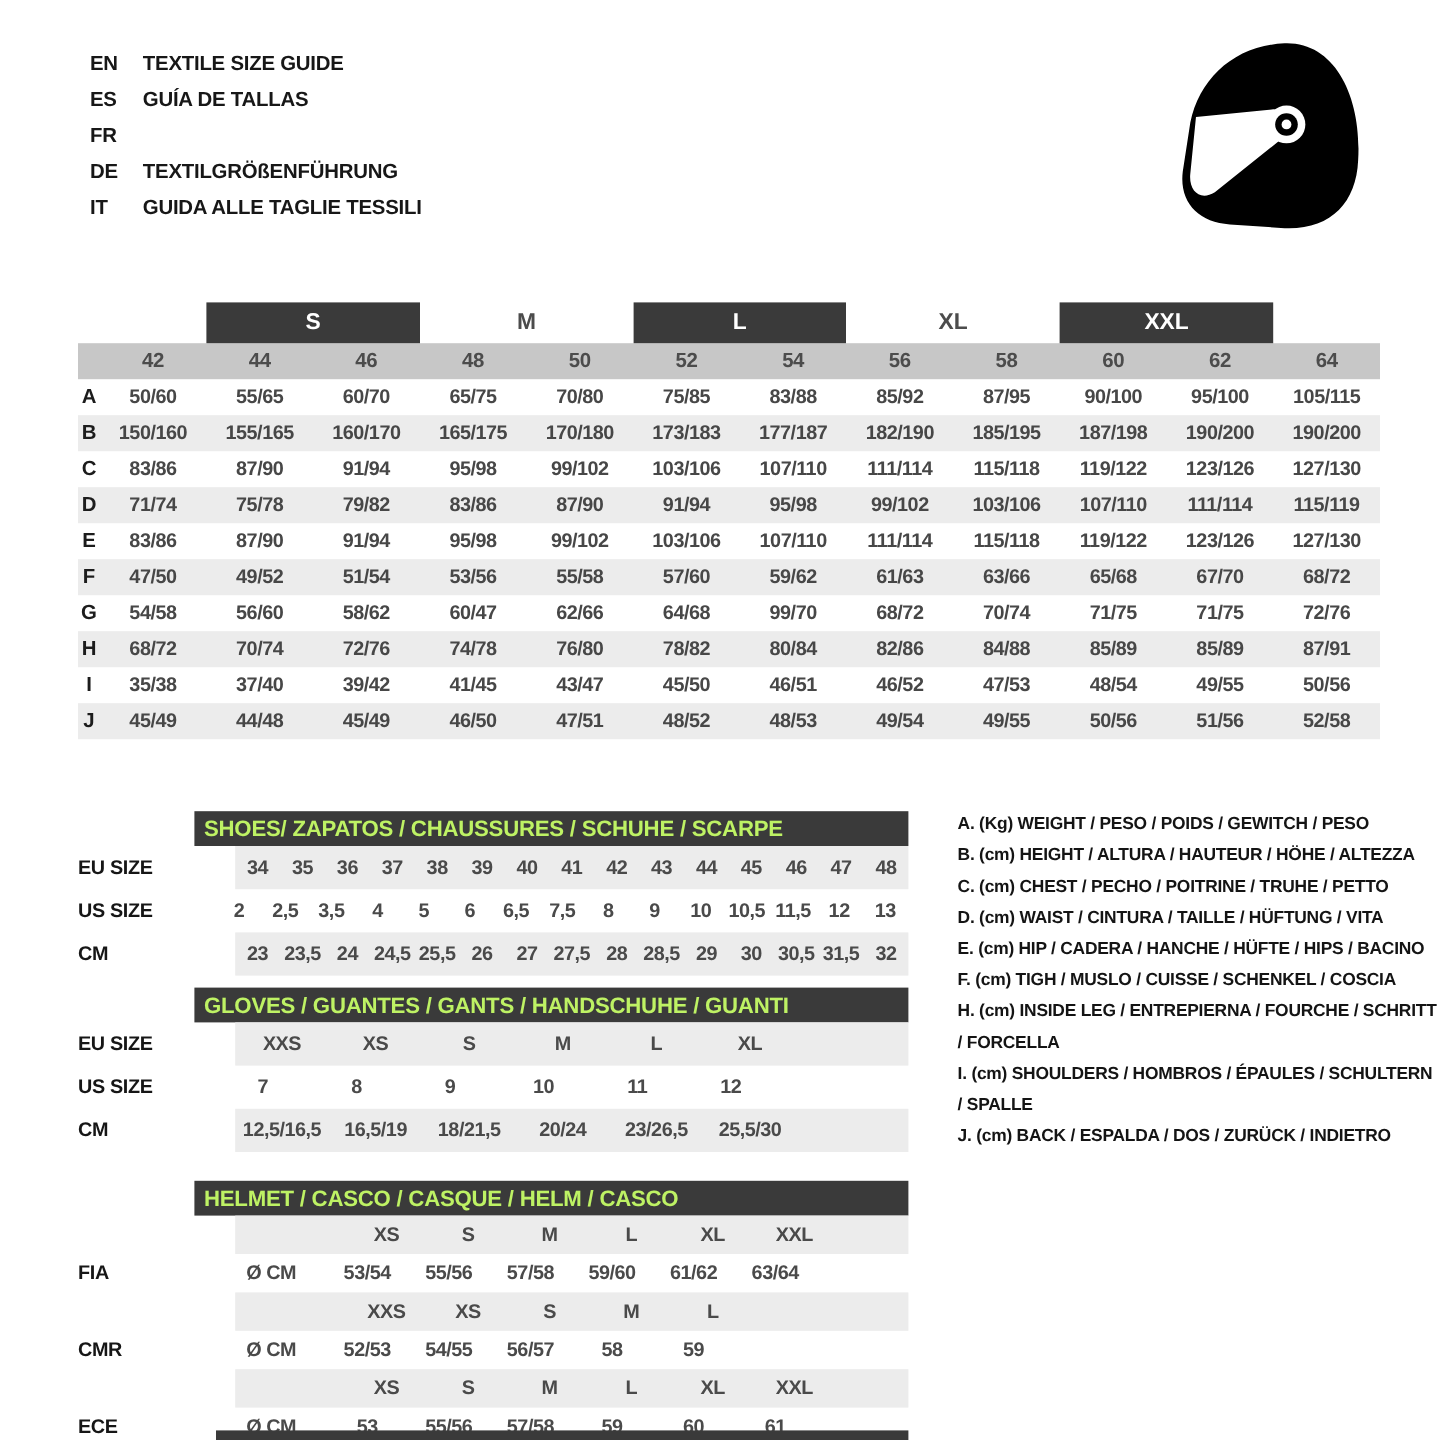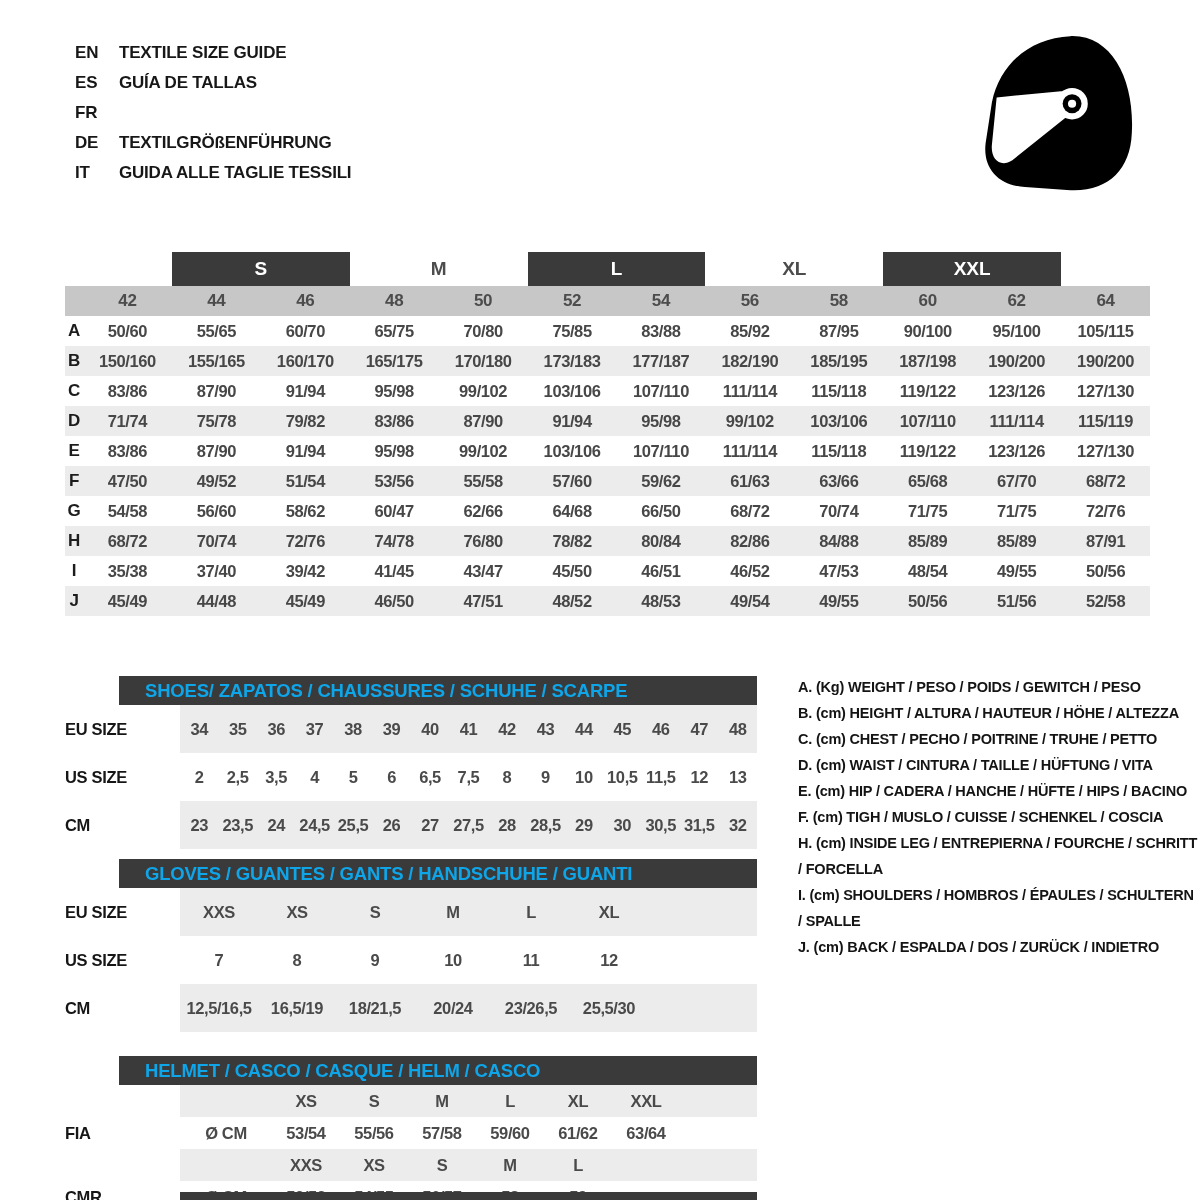--- a/index.html
+++ b/index.html
@@ -19,27 +19,27 @@
   .g13 { display:grid; grid-template-columns:18px repeat(12,1fr); align-items:center; text-align:center; }
   .size-hdr { height:34px; }
   .size-box { height:34px; background:#3a3a3a; color:#fff; font-size:19px; display:flex; align-items:center; justify-content:center; }
   .size-plain { color:#4c4c4c; font-size:19px; }
   .band { height:30px; background:#c7c7c7; color:#4c4c4c; font-size:17px; letter-spacing:-0.3px; }
   .mrow { height:30px; color:#474747; font-size:16.5px; letter-spacing:-0.4px; }
   .mrow.stripe { background:#ececec; }
   .mrow .rl { color:#1c1c1c; font-size:17px; }
   
   .subs { position:absolute; left:65px; top:676px; width:692px; }
-  .bar { margin-left:54px; height:29px; background:#3a3a3a; color:#0ea5e9; font-size:18.5px;
-         display:flex; align-items:center; padding-left:26px; letter-spacing:-0.2px; box-sizing:border-box; }
-  .srow { display:flex; height:48px; }
+  .bar { margin-left:97px; height:29px; background:#3a3a3a; color:#bef264; font-size:18.5px;
+         display:flex; align-items:center; padding-left:8px; letter-spacing:-0.2px; box-sizing:border-box; }
+  .srow { display:flex; height:36px; }
   .srow.tall { height:32px; }
   .srow .lbl { width:115px; display:flex; align-items:center; color:#161616; font-size:16.5px; letter-spacing:-0.3px; }
   .cells { flex:1; display:grid; align-items:center; text-align:center; color:#4a4a4a; font-size:16.5px; letter-spacing:-0.4px; }
-  .cells.stripe { background:#ececec; }
+  .cells.stripe { background:#ececec;margin-left:16px; }
   .cells.c15 { grid-template-columns:repeat(15,1fr); }
   .cells.c6  { grid-template-columns:repeat(6,78px) 1fr; }
   .cells.ch  { grid-template-columns:92px repeat(6,68px) 1fr; }
   .gap10 { height:10px; } .gap24 { height:24px; }
   
   .legend { position:absolute; left:798px; top:674px; width:402px; }
   .leg-line { font-size:14.5px; line-height:26px; color:#141414; letter-spacing:-0.2px; }
   
   .cutbar { position:absolute; left:180px; top:1192px; width:577px; height:8px; background:#3a3a3a; }
 </style>
@@ -193,21 +193,21 @@
           <span>68/72</span>
         </div>
         <div class="g13 mrow">
           <span class="rl">G</span>
           <span>54/58</span>
           <span>56/60</span>
           <span>58/62</span>
           <span>60/47</span>
           <span>62/66</span>
           <span>64/68</span>
-          <span>66/50</span>
+          <span>99/70</span>
           <span>68/72</span>
           <span>70/74</span>
           <span>71/75</span>
           <span>71/75</span>
           <span>72/76</span>
         </div>
         <div class="g13 mrow stripe">
           <span class="rl">H</span>
           <span>68/72</span>
           <span>70/74</span>

